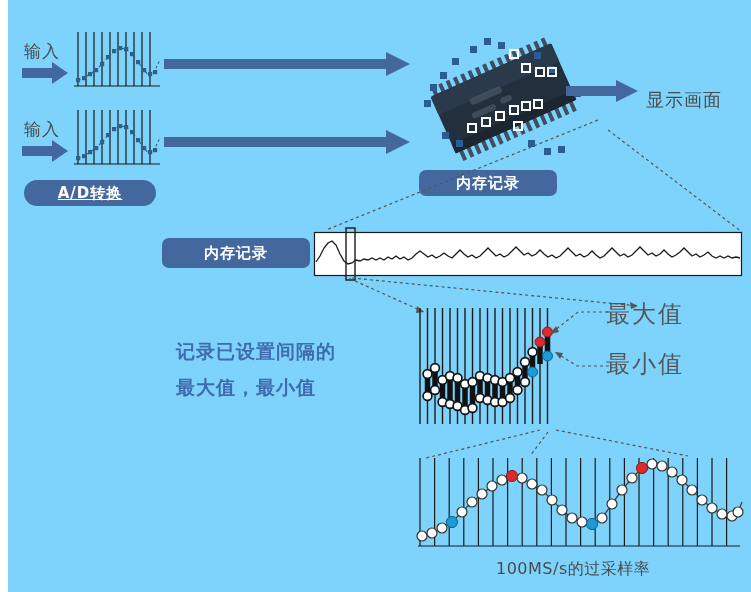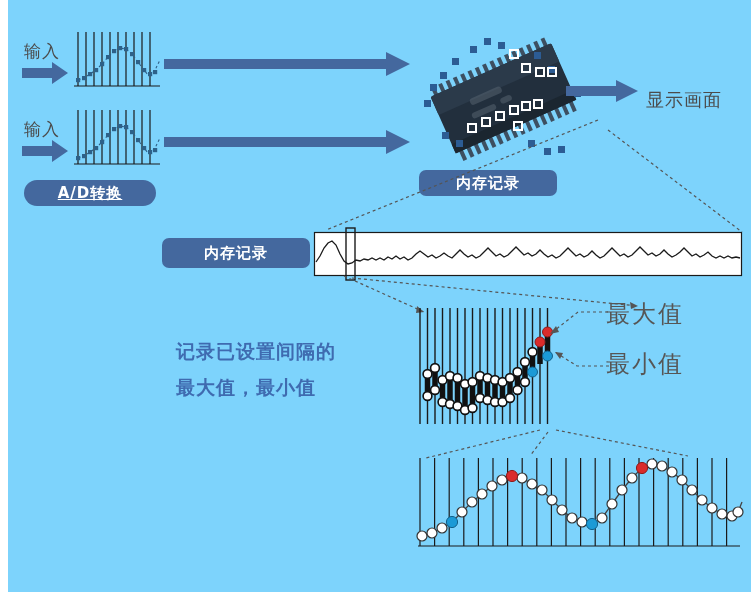--- a/index.html
+++ b/index.html
@@ -462,14 +462,15 @@
         <circle cx="322" cy="56" r="5"></circle>
       </g>
 
       <circle cx="36" cy="66" r="5.6" fill="#1b9ad6" stroke="#11608a" stroke-width="1"></circle>
       <circle cx="96" cy="20" r="5.6" fill="#d92b2b" stroke="#8e1c1c" stroke-width="1"></circle>
       <circle cx="176" cy="68" r="5.6" fill="#1b9ad6" stroke="#11608a" stroke-width="1"></circle>
       <circle cx="226" cy="12" r="5.6" fill="#d92b2b" stroke="#8e1c1c" stroke-width="1"></circle>
     </svg>
   </div>
 
+  <div class="abs caption" style="left:488px; top:559px;">100MS/s的过采样率</div>
 
 </div>
 
 </body></html>

